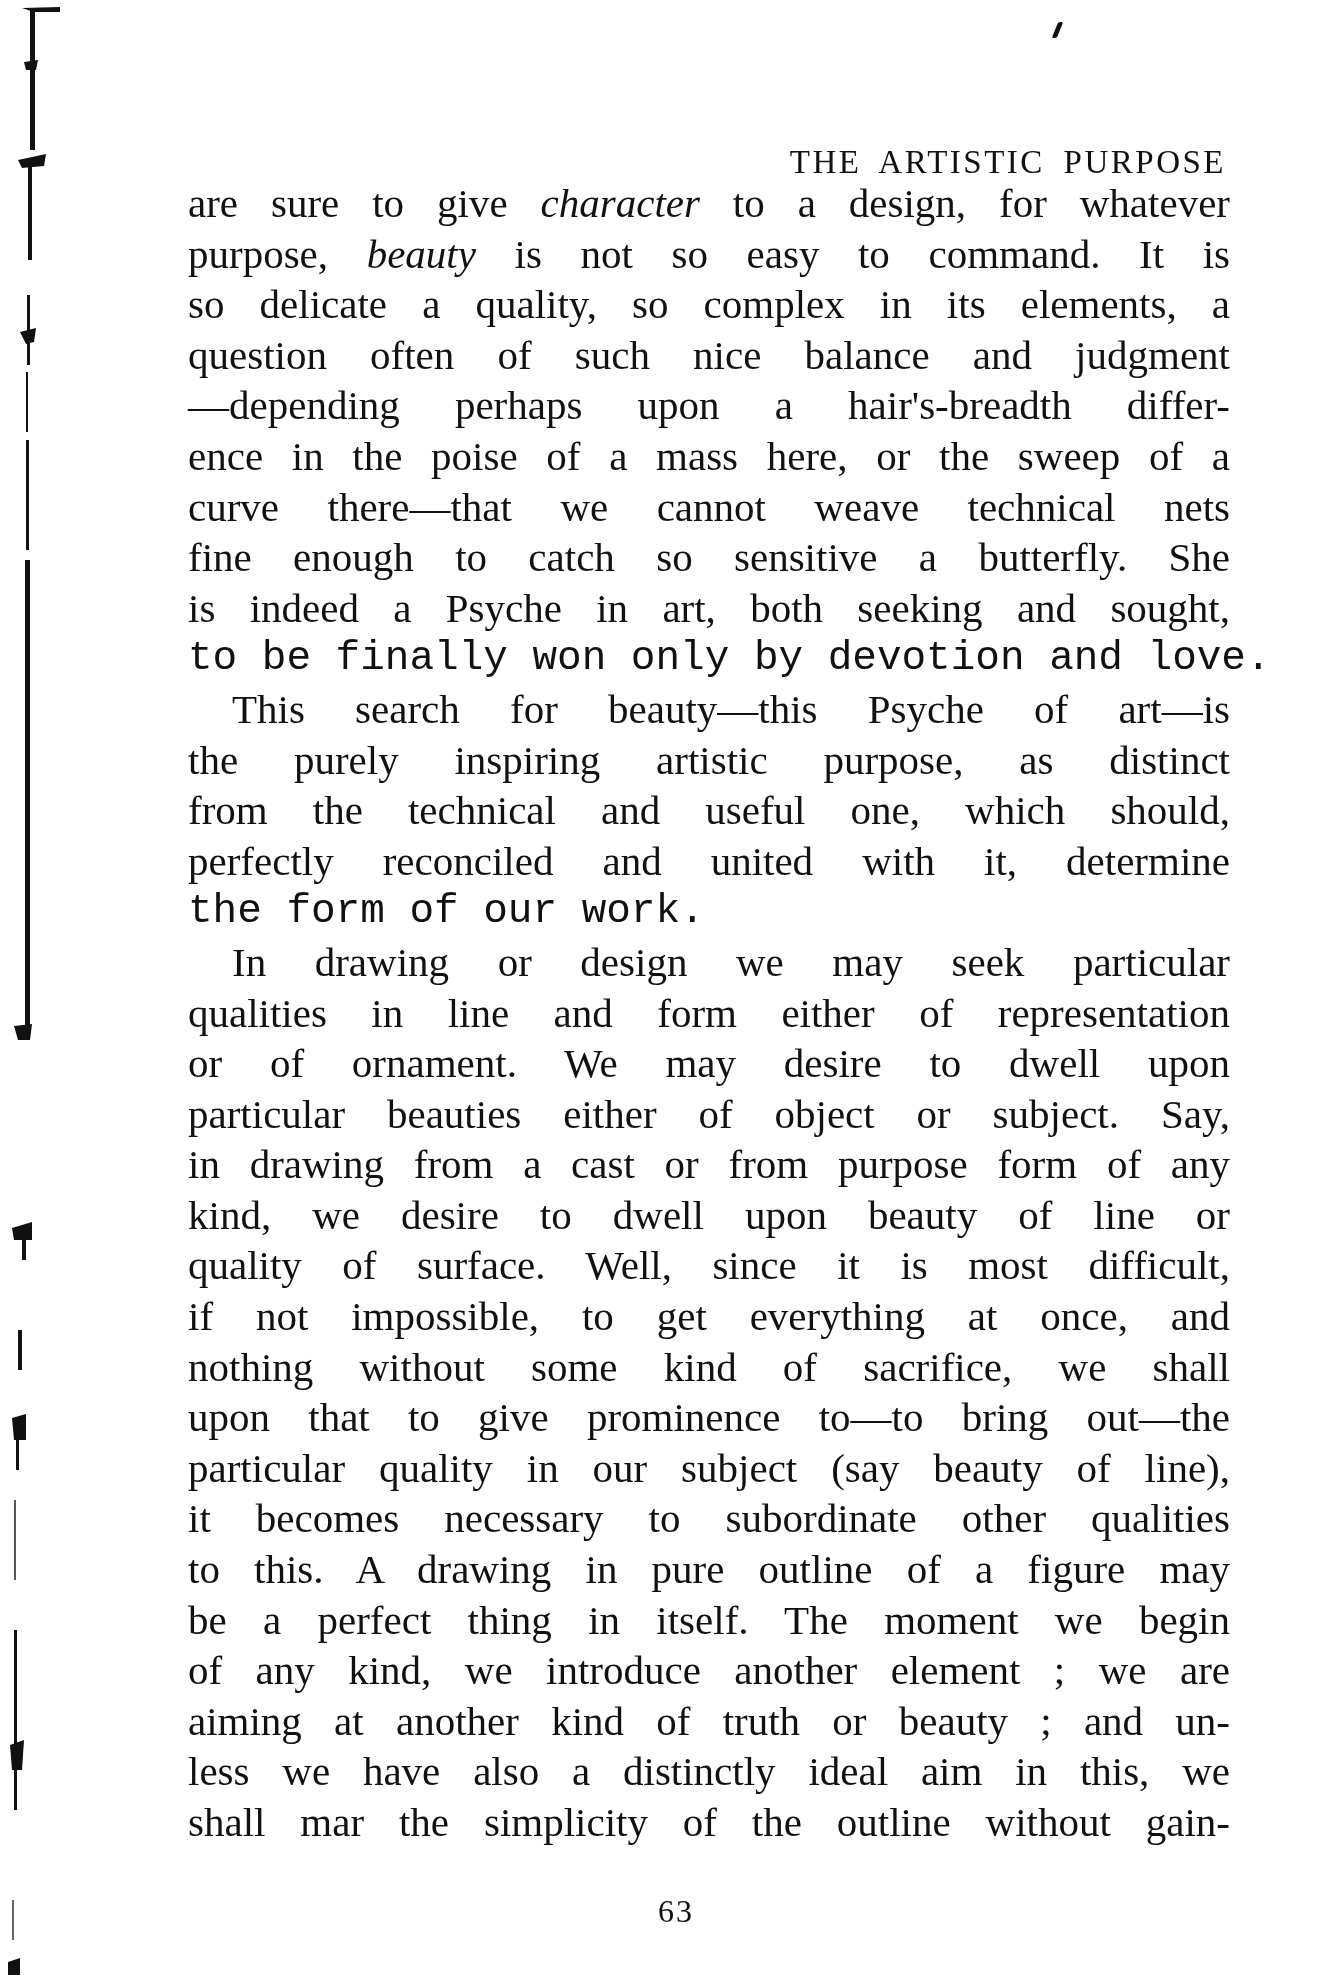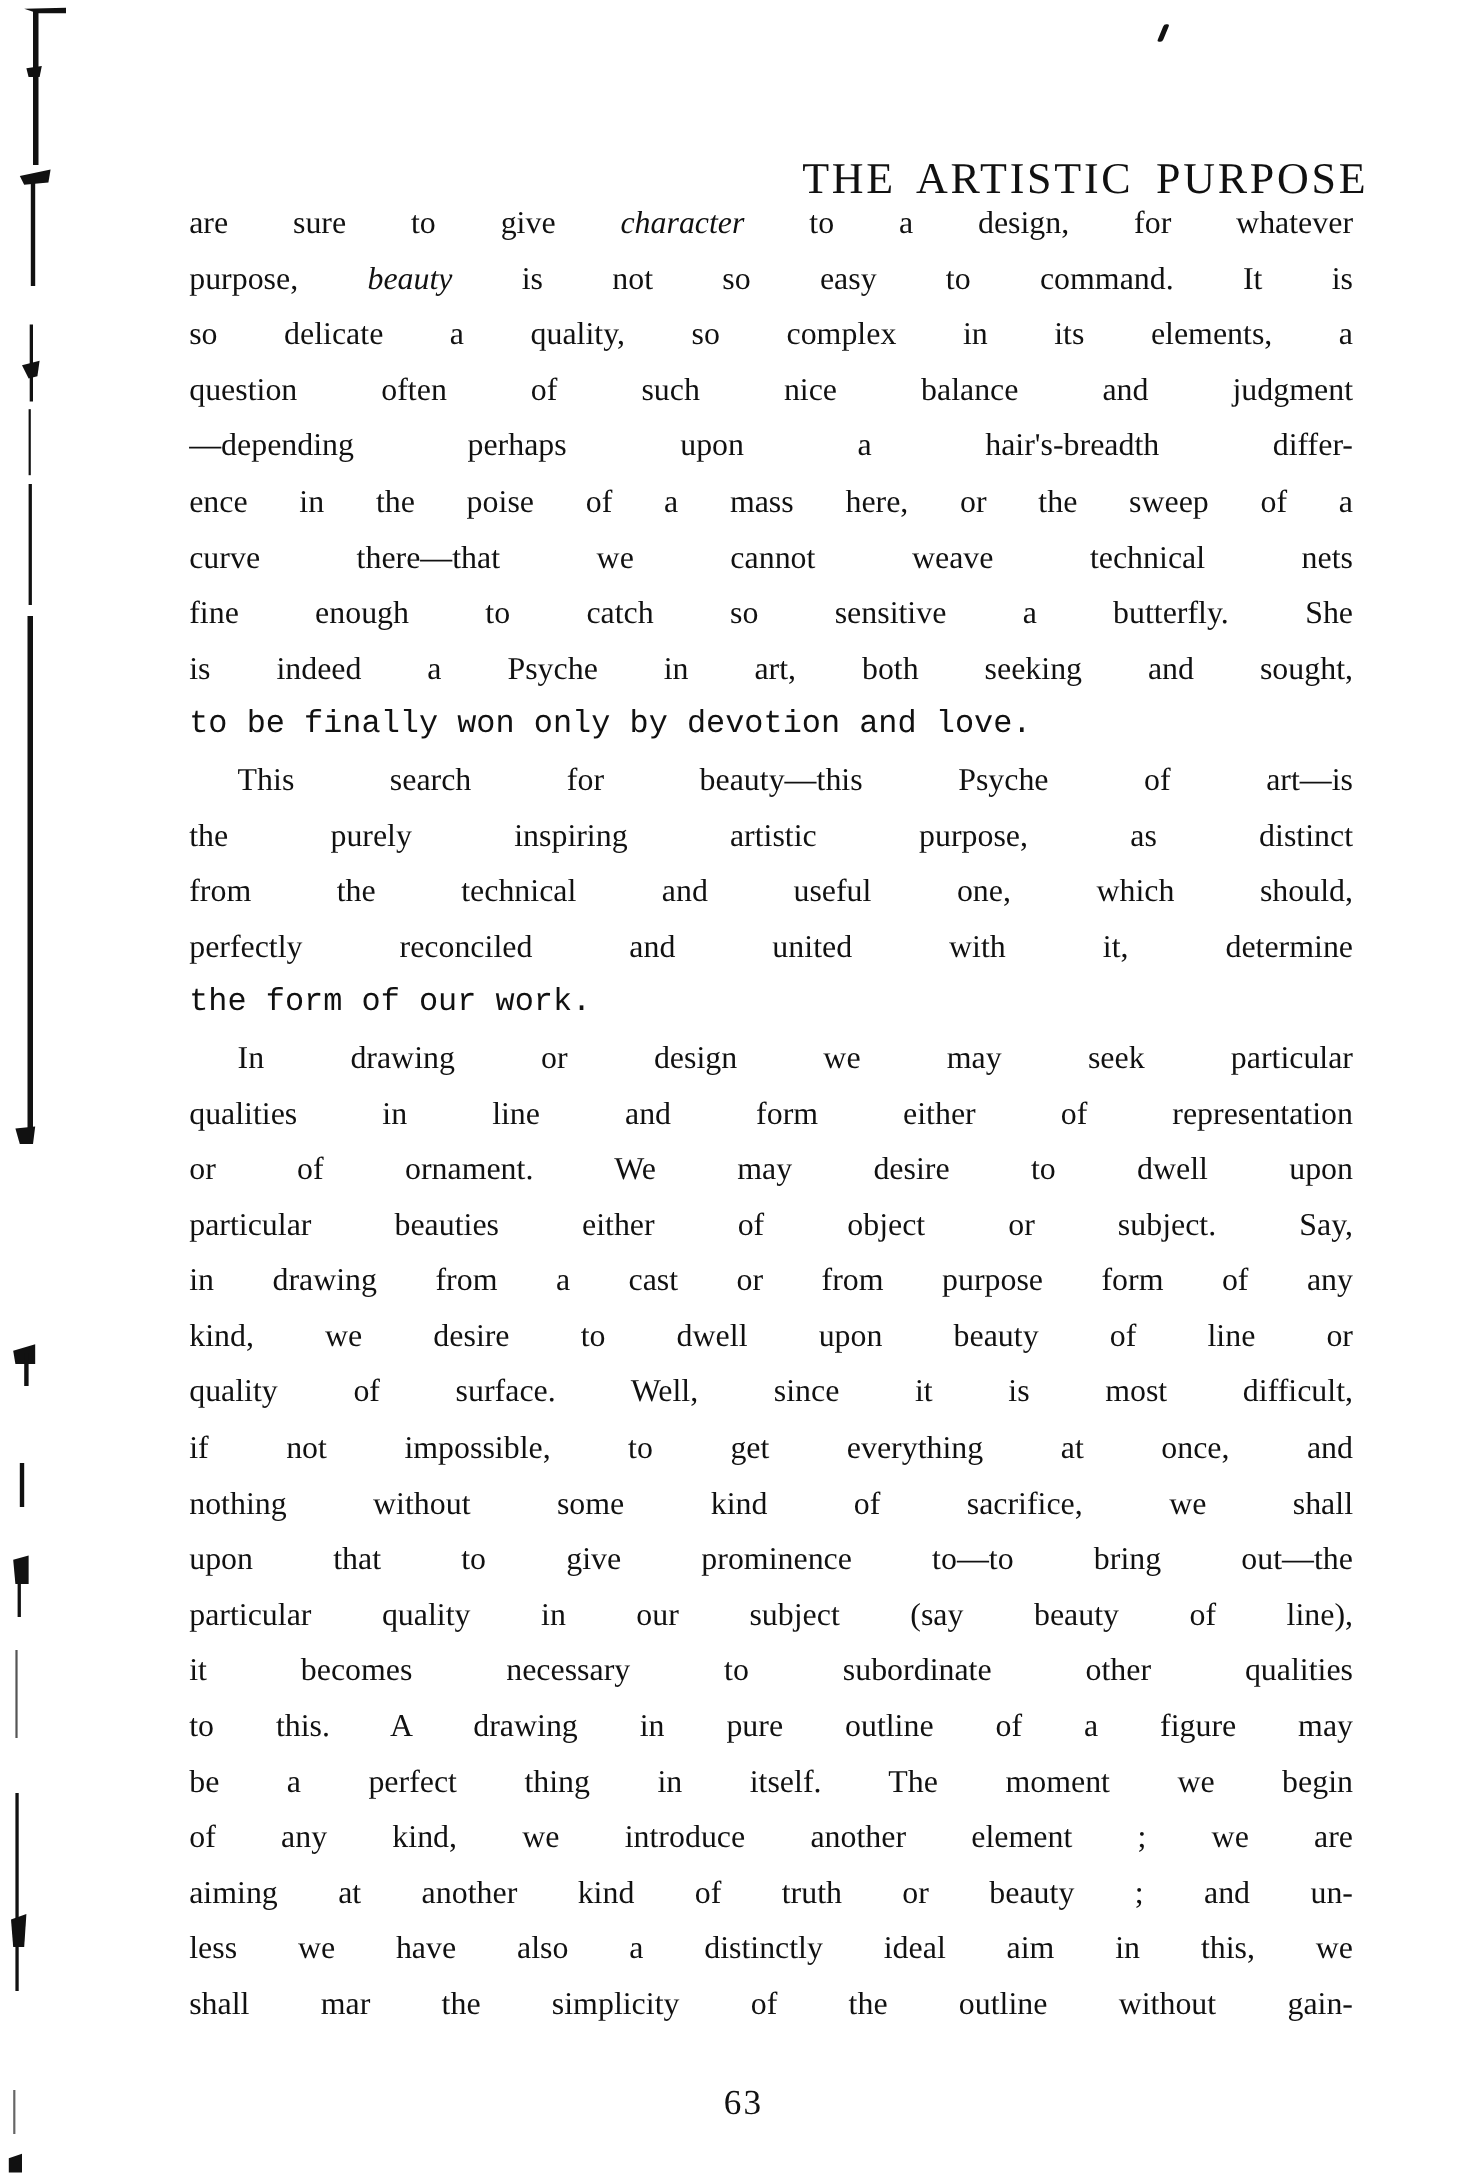--- a/index.html
+++ b/index.html
@@ -28,42 +28,43 @@
       top: 22px;
       width: 5px;
       height: 16px;
       background: #111;
       transform: skewX(-22deg);
       border-radius: 2px;
     }
     .running-head {
       position: absolute;
       top: 142px;
-      right: 98px;
-      font-size: 40px;
+      right: 116px;
+      font-size: 33px;
       letter-spacing: 2.5px;
       word-spacing: 8px;
       line-height: 40px;
       white-space: nowrap;
     }
     .text-block {
       position: absolute;
       left: 172px;
       top: 178px;
       width: 1058px;
     }
     .line {
       display: block;
       height: 50.6px;
       line-height: 50.6px;
-      font-size: 29px;
+      font-size: 41px;
       text-align: justify;
       text-align-last: justify;
       white-space: nowrap;
       overflow: visible;
+      margin-left: 16px;
     }
     .line.last {
       text-align-last: left;
       font-family: Liberation Mono, monospace;
     }
     .line.indent {
       padding-left: 44px;
     }
     .line span.it {
       font-style: italic;

